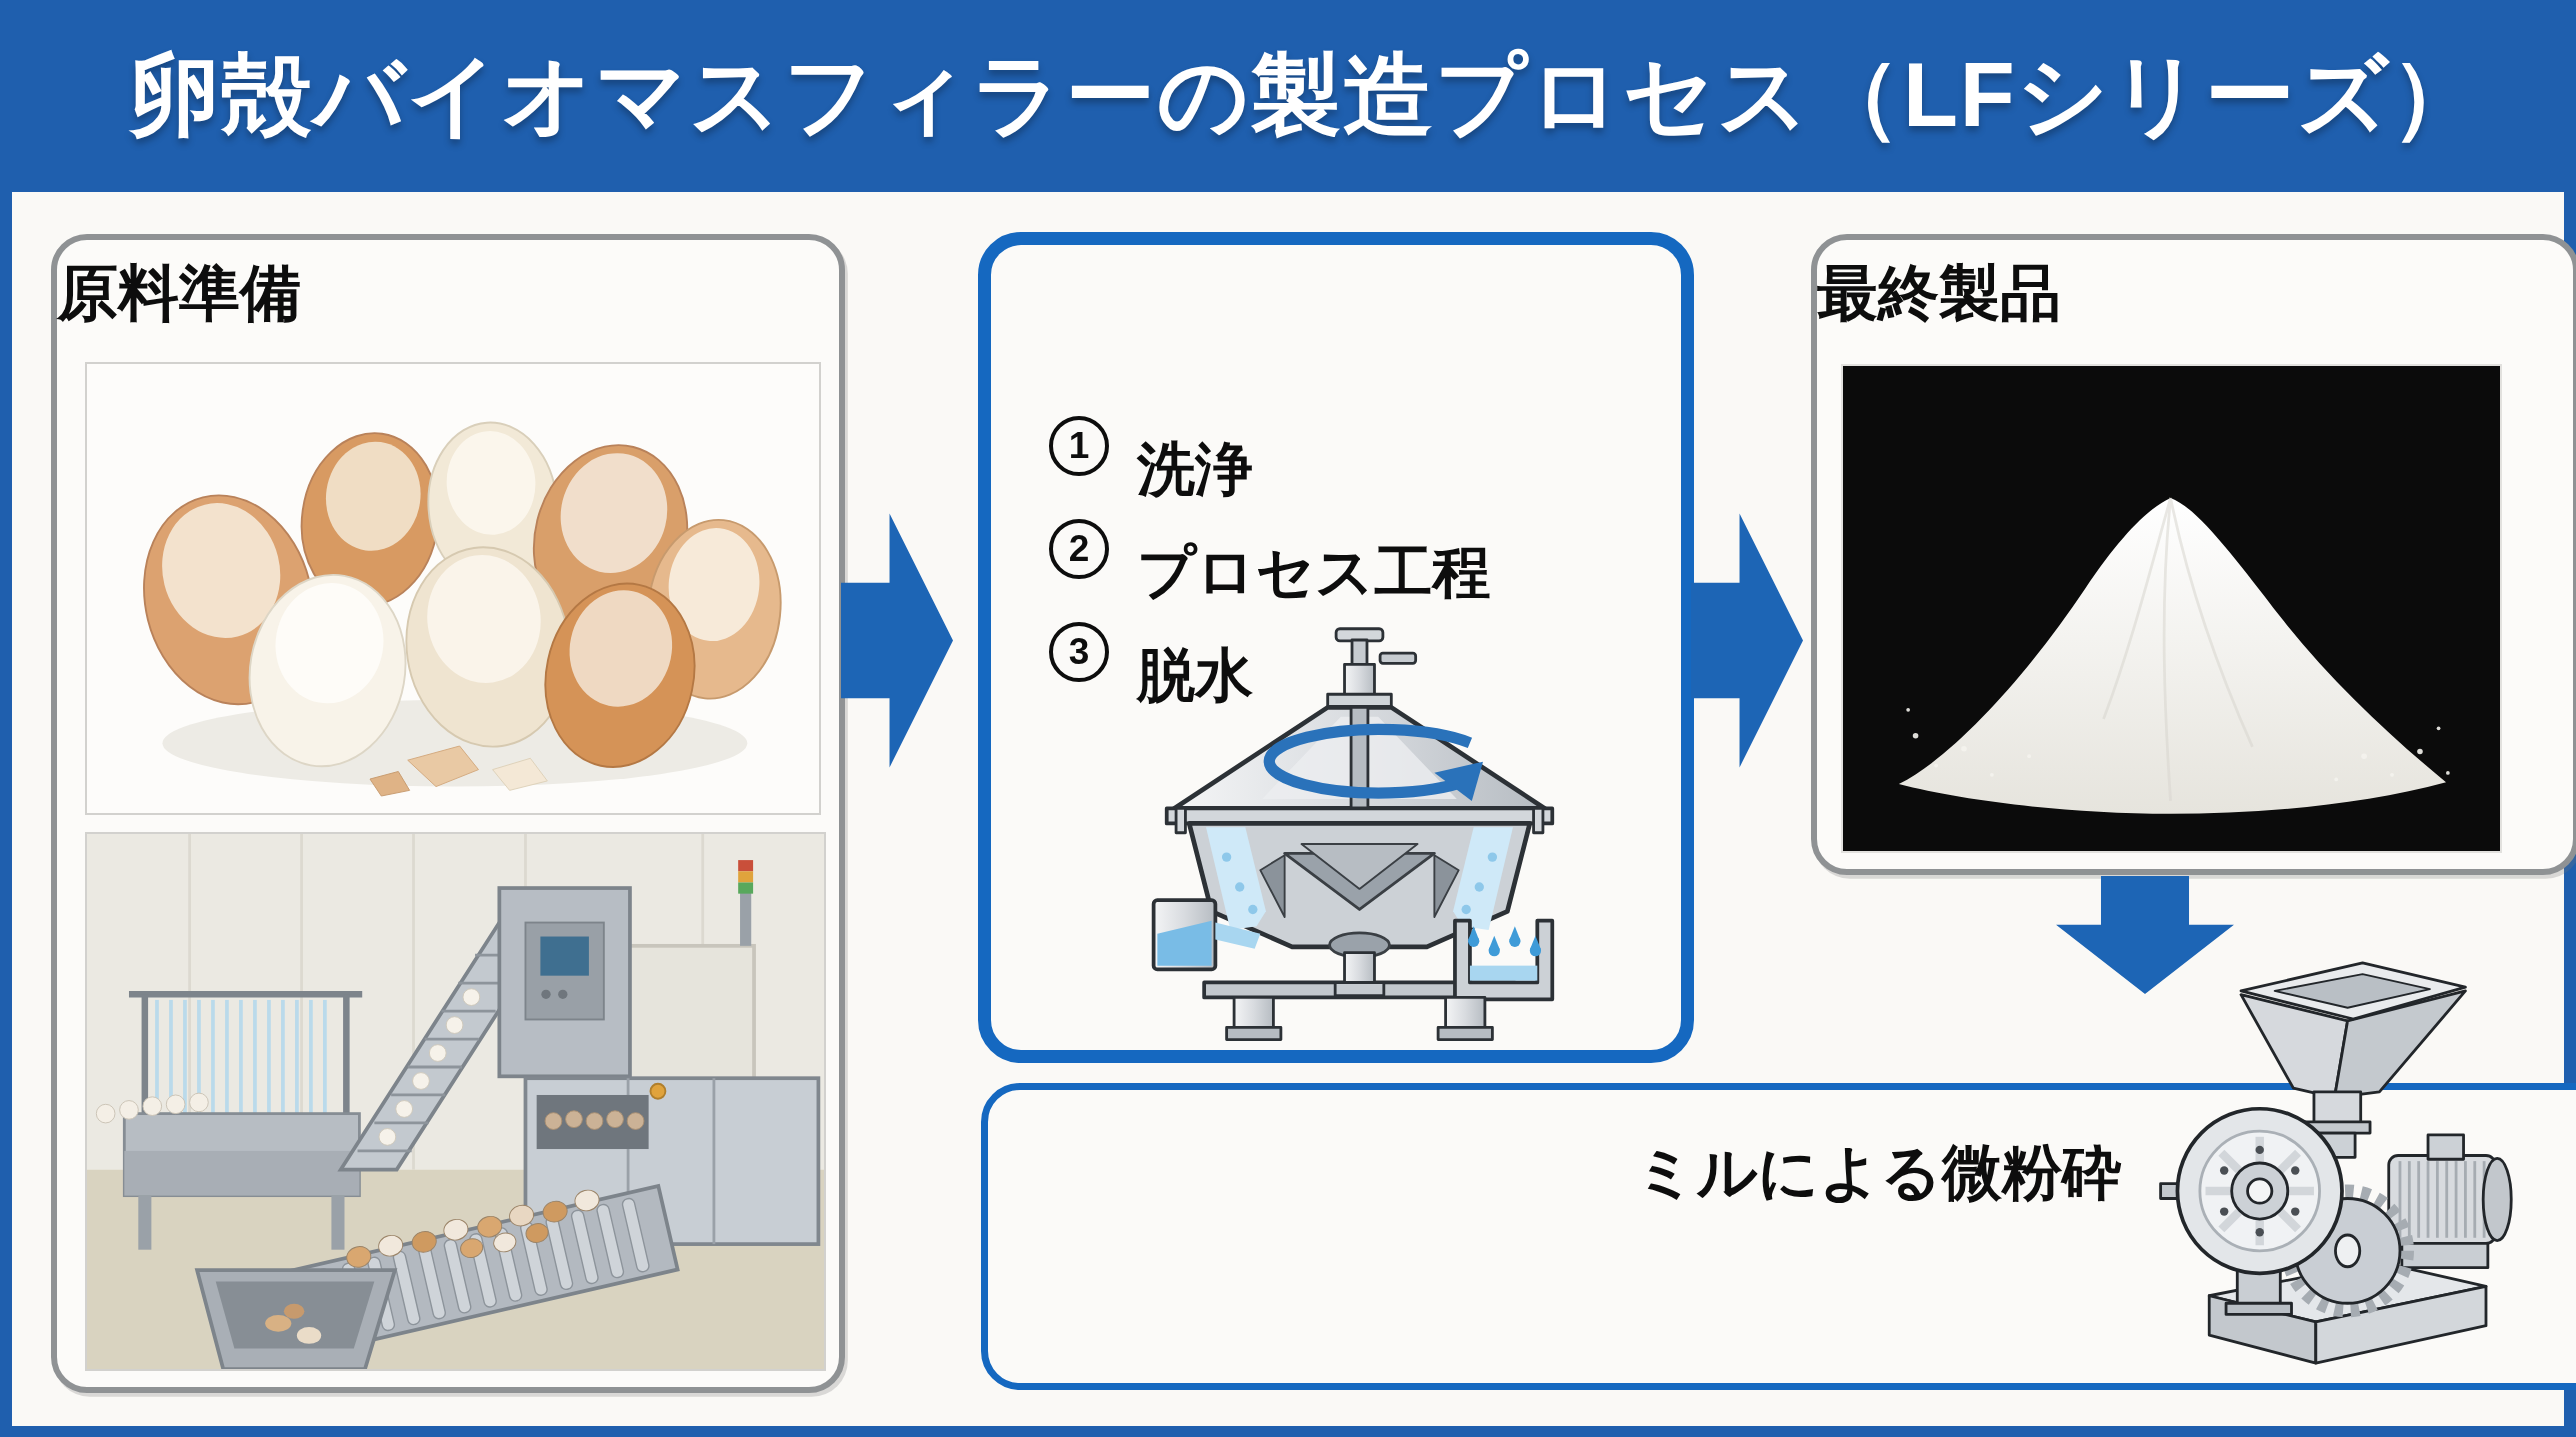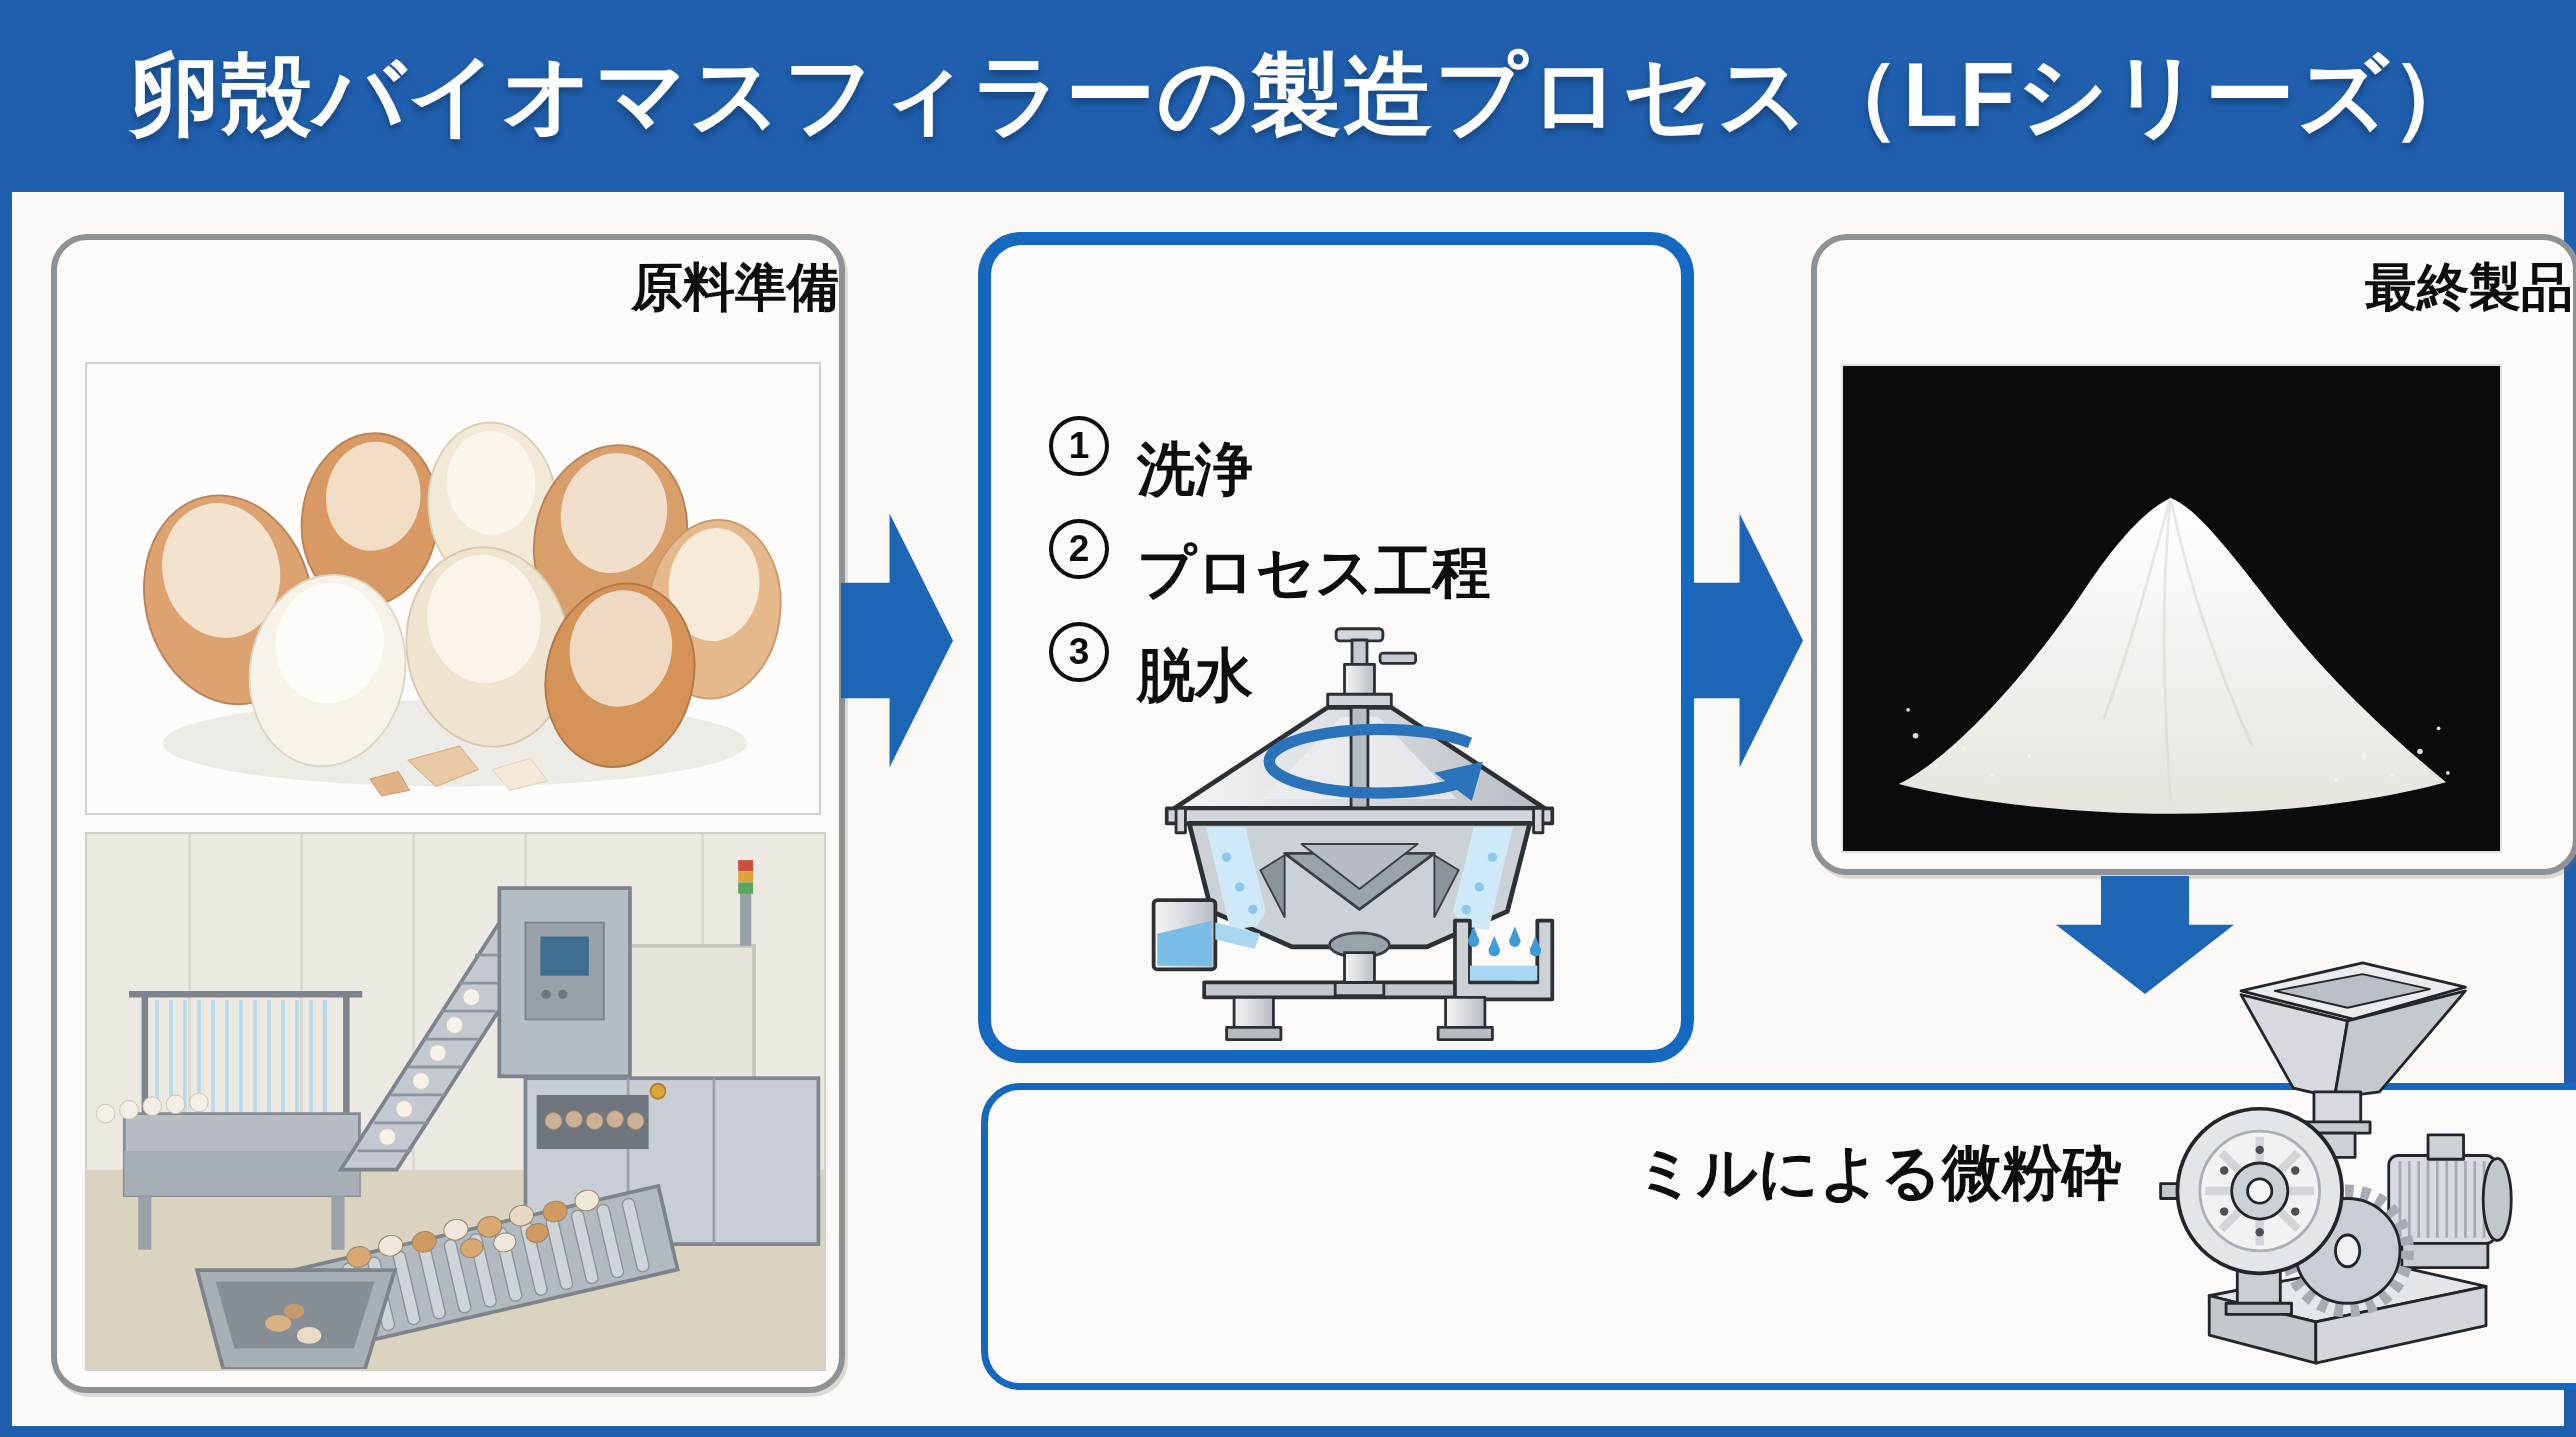--- a/index.html
+++ b/index.html
@@ -12,21 +12,21 @@
   .canvas{position:absolute;left:12px;top:192px;width:2552px;height:1234px;background:#faf9f6;}
   
   .header{position:absolute;left:0;top:0;width:2576px;height:192px;display:flex;align-items:center;justify-content:center;padding-left:18px;}
   .page-title{
     margin:0;font-size:90px;font-weight:800;color:#ffffff;letter-spacing:1.9px;
     text-shadow:0 4.7px 7.5px rgba(0,0,0,.28);white-space:nowrap;
   }
   
   .gbox{position:absolute;box-sizing:border-box;background:#fcfbf9;border:6.6px solid #8f9294;border-radius:36px;box-shadow:2.8px 3.7px 0 rgba(120,120,120,.25);}
   .bbox{position:absolute;box-sizing:border-box;background:#fbfaf8;border:13px solid #1568c0;border-radius:43px;}
-  .box-head{margin-top:15px;text-align:right;font-size:52px;font-weight:800;line-height:1.25;}
+  .box-head{margin-top:15px;text-align:left;font-size:61px;font-weight:800;line-height:1.25;}
   .photo{position:absolute;box-sizing:border-box;border:2.8px solid #d2d1ce;background:#ffffff;}
   .photo svg{display:block;width:100%;height:100%;}
   
   .box-raw{left:51px;top:234px;width:794px;height:1159px;}
   .ph-shells{left:28px;top:122px;width:736px;height:453px;}
   .ph-line{left:28px;top:592px;width:741px;height:539px;}
   
   .box-process{left:978px;top:232px;width:716px;height:831px;}
   .process-title{margin-top:28px;text-align:center;font-weight:800;white-space:nowrap;}
   .process-title .t-main{font-size:62px;}

